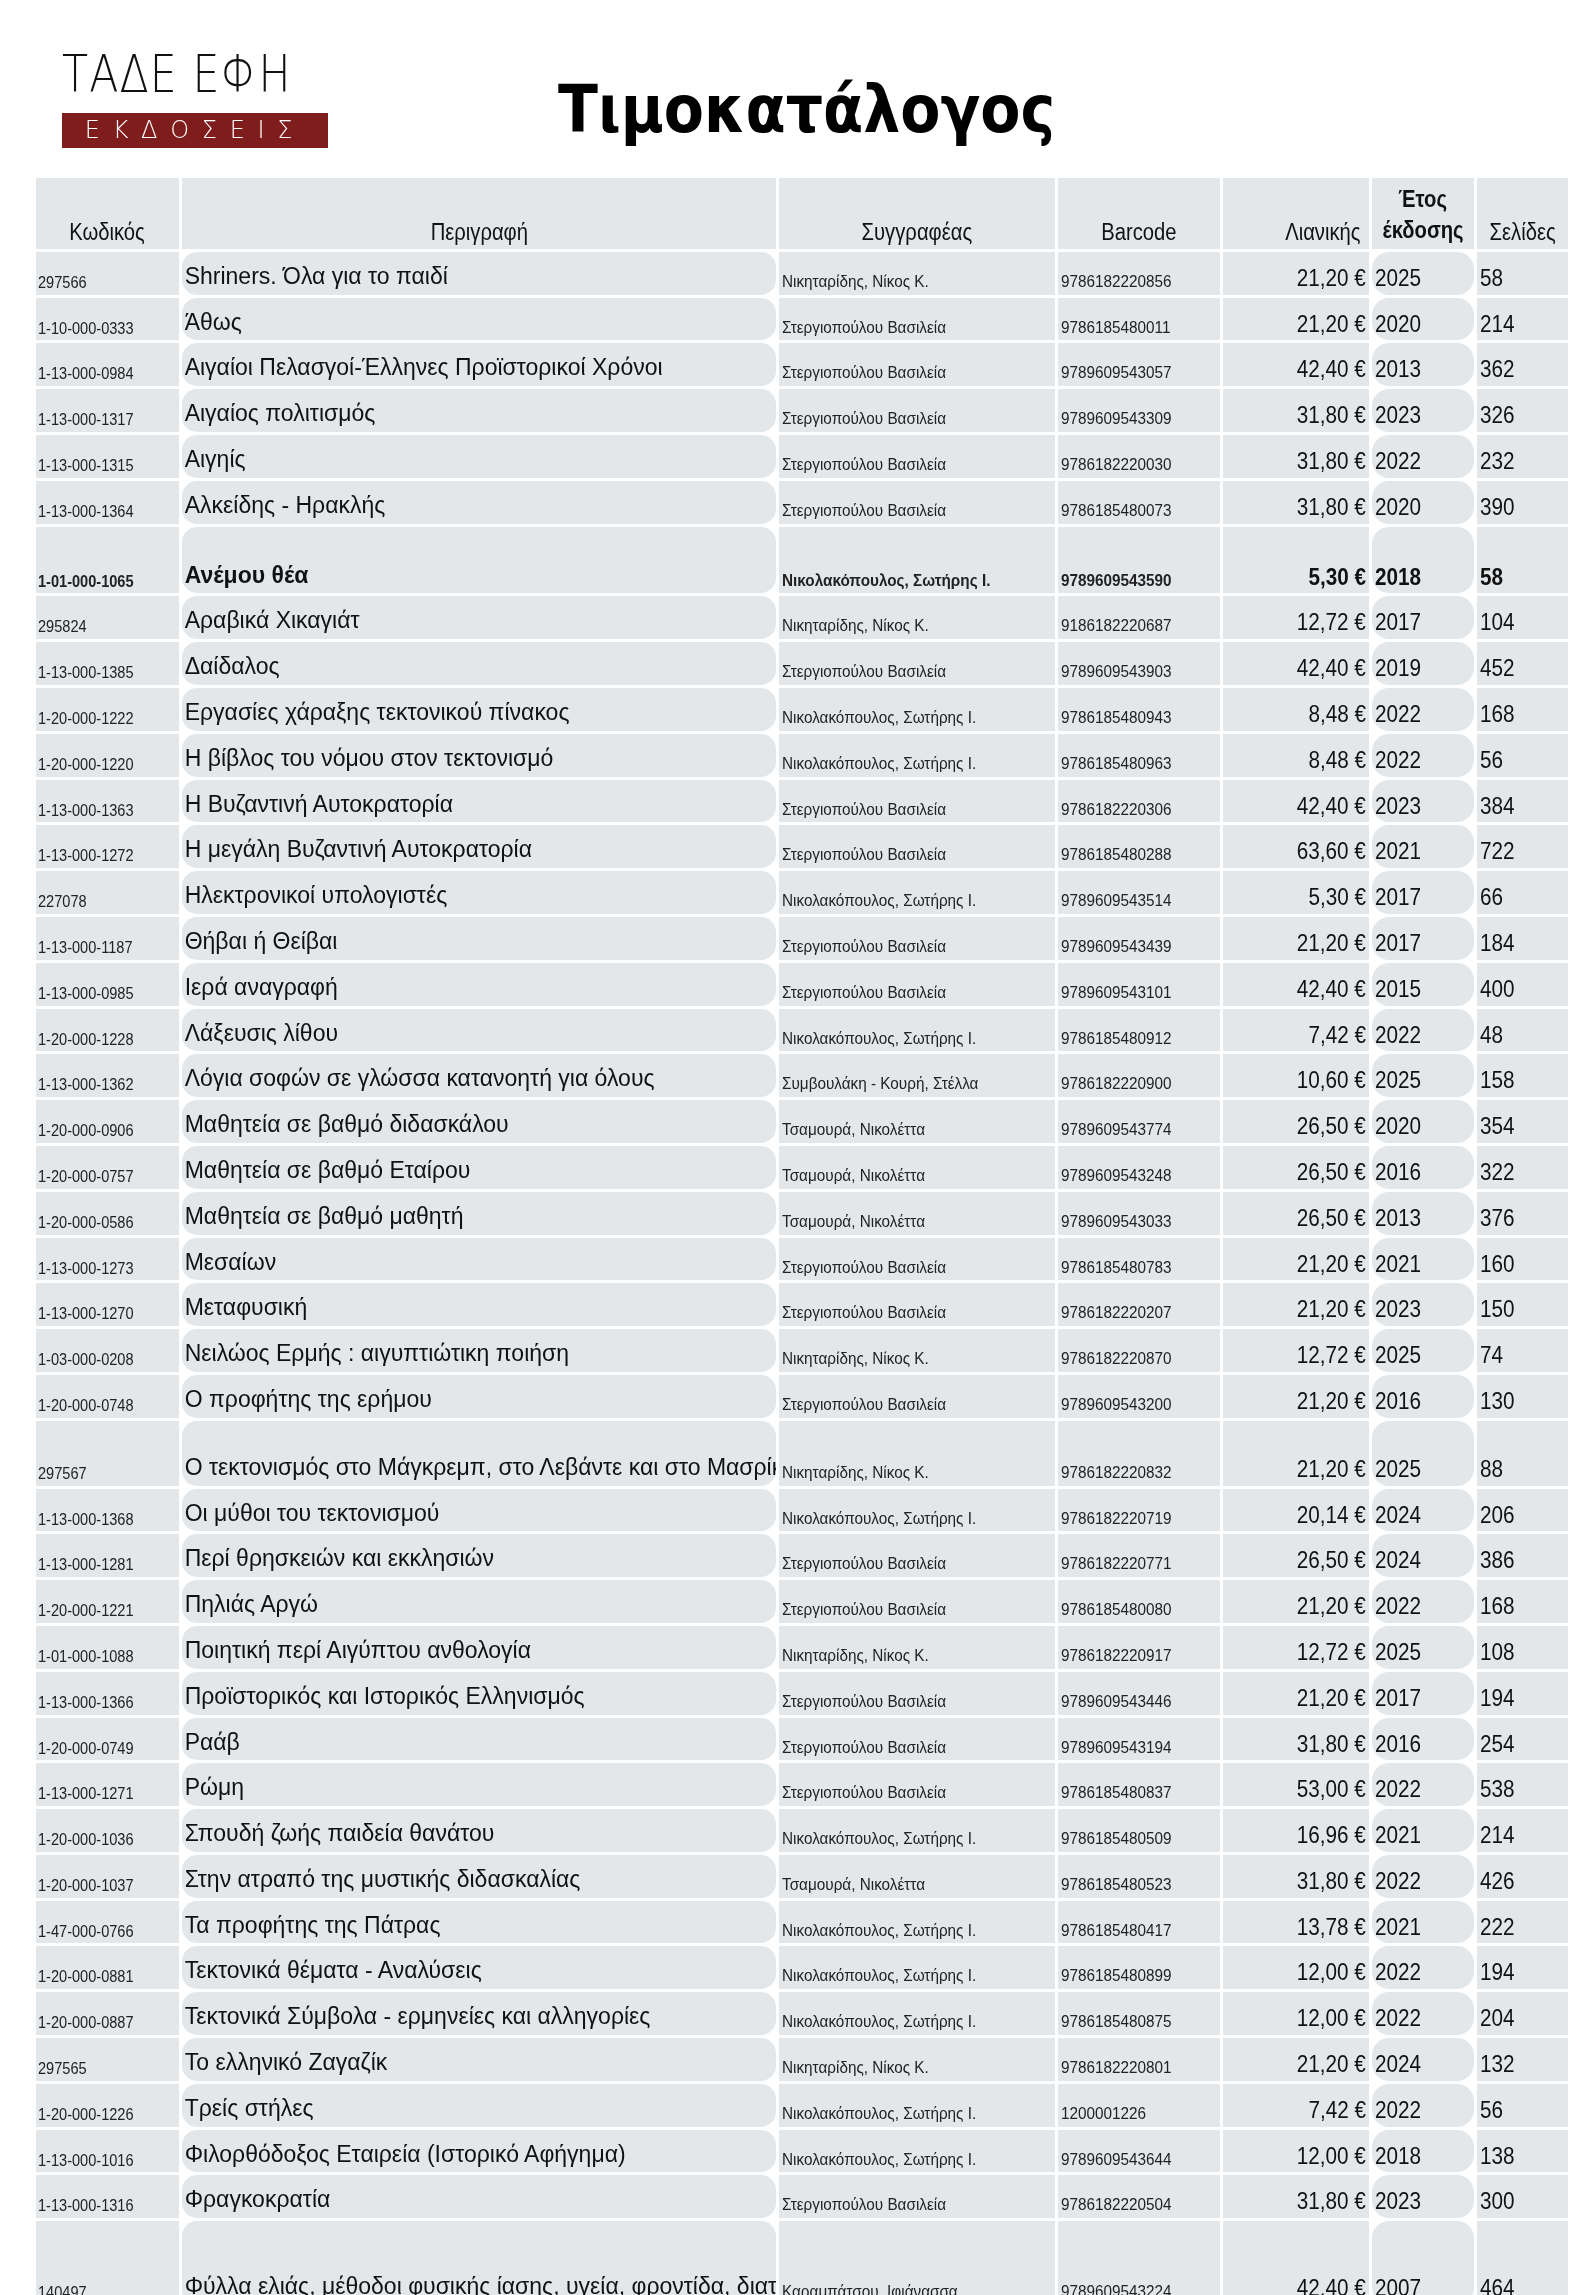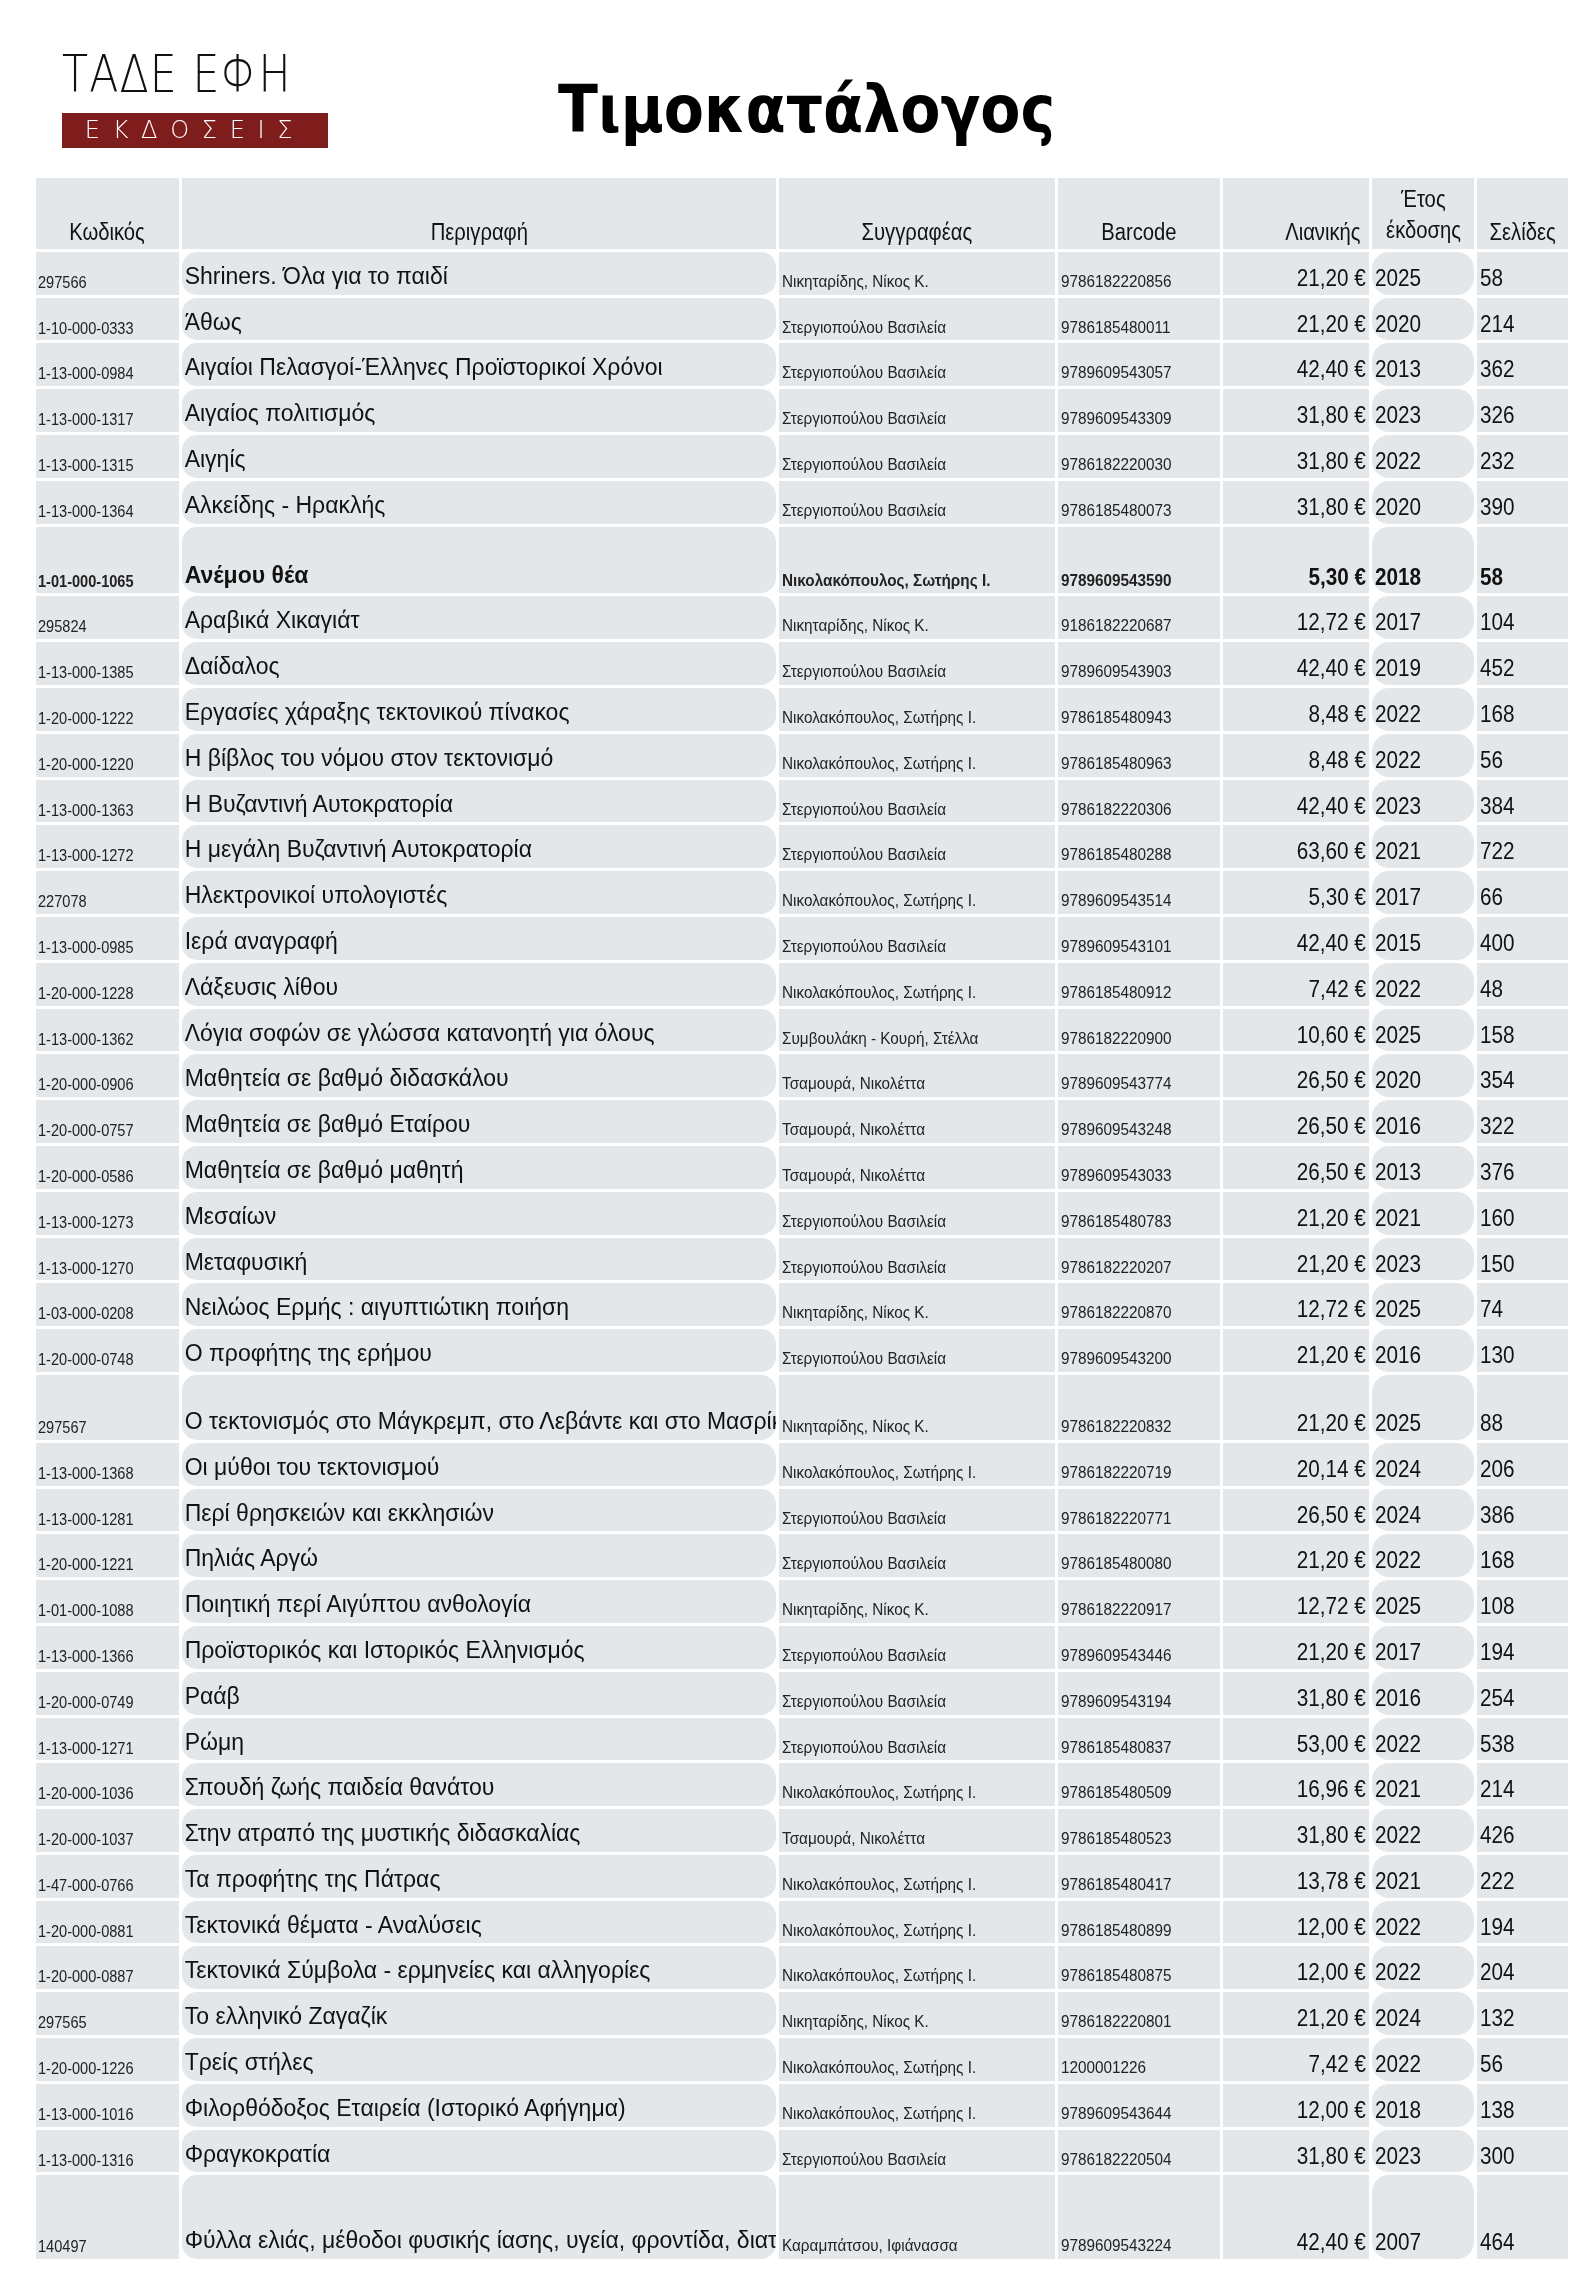--- a/index.html
+++ b/index.html
@@ -22,21 +22,21 @@
                     border-collapse: separate; border-spacing: 3.5px 3.5px; table-layout: fixed; }
     table.catalog td, table.catalog th { background: #e4e7ea; padding: 0 2.8px 2.8px 2.8px;
                     vertical-align: bottom; font-weight: normal; overflow: hidden; white-space: nowrap; }
     col.c-code { width: 143px; } col.c-desc { width: 593px; } col.c-author { width: 275px; }
     col.c-barcode { width: 161px; } col.c-price { width: 146px; } col.c-year { width: 102px; }
     col.c-pages { width: 90px; }
 
     thead th { height: 68px; font-size: 23px; line-height: 28px; text-align: center;
                transform-origin: center bottom; }
     thead th span { display: inline-block; transform: scaleX(0.88); }
-    thead th.year { line-height: 31px; }
+    thead th.year { line-height: 31px; font-weight: bold; }
 
     tbody td { height: 40px; }
     tbody tr.tall td { height: 64px; font-weight: bold; }
     tbody tr.two-line td { height: 62px; }
     tbody tr.two-line-b td { height: 81px; }
 
     td.code { font-size: 16.2px; color: #222; }
     td.desc { font-size: 23px; line-height: 31px; white-space: normal; border-radius: 15px; }
     td.author { font-size: 17px; color: #222; }
     td.barcode { font-size: 17px; color: #222; }
@@ -198,20 +198,29 @@
       <tr>
         <td class="code"><span class="sx">227078</span></td>
         <td class="desc"><span class="">Ηλεκτρονικοί υπολογιστές</span></td>
         <td class="author"><span class="sx">Νικολακόπουλος, Σωτήρης Ι.</span></td>
         <td class="barcode"><span class="sx">9789609543514</span></td>
         <td class="price"><span class="sx">5,30 €</span></td>
         <td class="year"><span class="sx">2017</span></td>
         <td class="pages"><span class="sx">66</span></td>
       </tr>
       <tr>
+        <td class="code"><span class="sx">1-13-000-1187</span></td>
+        <td class="desc"><span class="">Θήβαι ή Θείβαι</span></td>
+        <td class="author"><span class="sx">Στεργιοπούλου Βασιλεία</span></td>
+        <td class="barcode"><span class="sx">9789609543439</span></td>
+        <td class="price"><span class="sx">21,20 €</span></td>
+        <td class="year"><span class="sx">2017</span></td>
+        <td class="pages"><span class="sx">184</span></td>
+      </tr>
+      <tr>
         <td class="code"><span class="sx">1-13-000-0985</span></td>
         <td class="desc"><span class="">Ιερά αναγραφή</span></td>
         <td class="author"><span class="sx">Στεργιοπούλου Βασιλεία</span></td>
         <td class="barcode"><span class="sx">9789609543101</span></td>
         <td class="price"><span class="sx">42,40 €</span></td>
         <td class="year"><span class="sx">2015</span></td>
         <td class="pages"><span class="sx">400</span></td>
       </tr>
       <tr>
         <td class="code"><span class="sx">1-20-000-1228</span></td>

